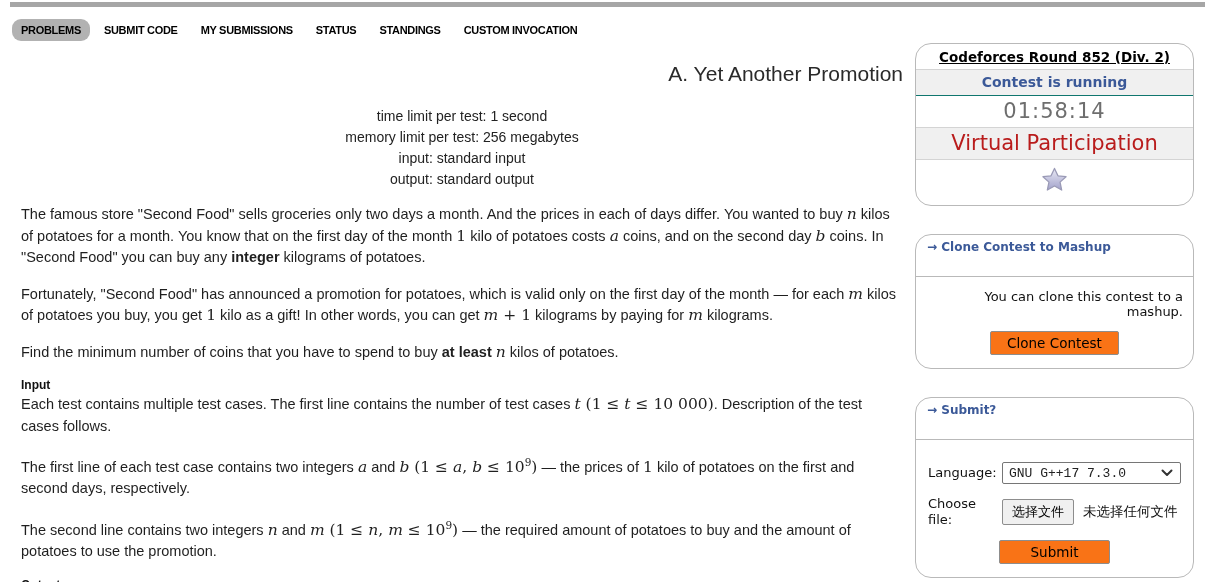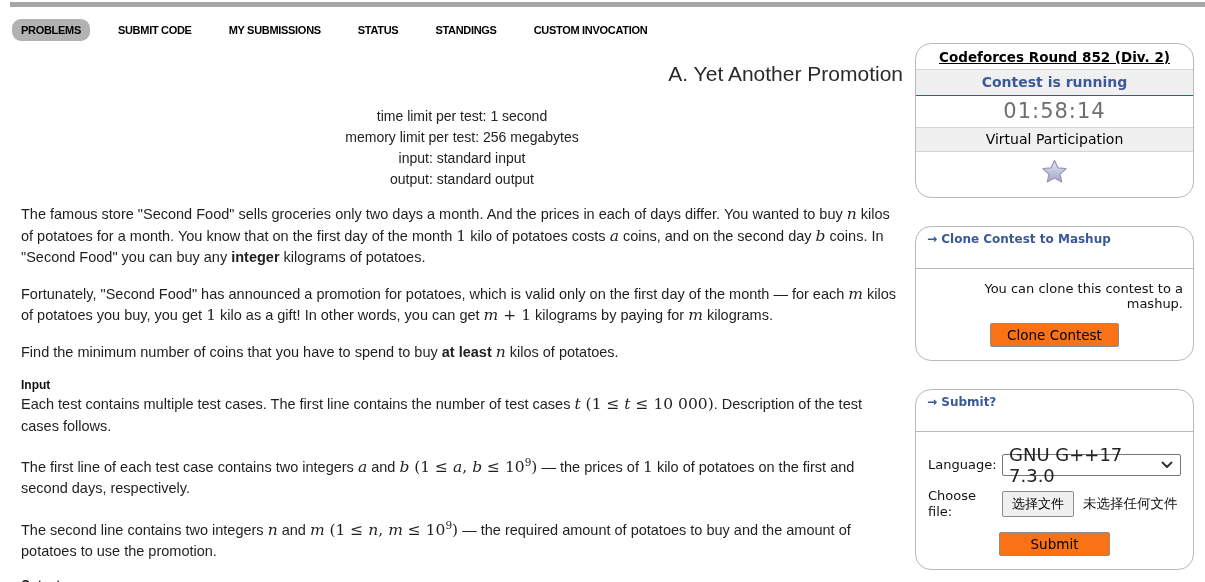--- a/index.html
+++ b/index.html
@@ -4,21 +4,21 @@
 <style>
   * { box-sizing: border-box; }
   html,body { margin:0; padding:0; background:#fff; }
   body { font-family:"Liberation Sans", sans-serif; color:#222; }
   .page { position:relative; width:1205px; height:582px; overflow:hidden; background:#fff; }
 
   
   .topbar { position:absolute; top:2px; left:10px; right:0; height:5px; background:#a6a6a6; }
 
   
-  .tabs { position:absolute; top:19px; left:12px; display:flex; align-items:center; gap:19px; }
+  .tabs { position:absolute; top:19px; left:12px; display:flex; align-items:center; gap:5px; }
   .tab { font-size:11px; font-weight:bold; letter-spacing:-0.3px; color:#000;
          padding:5px 9px; border-radius:9px; white-space:nowrap; cursor:pointer; }
   .tab.active { background:#b2b2b2; }
 
   
   .content { position:absolute; left:21px; top:58px; width:882px; }
   .prob-title { font-size:21px; font-weight:400; text-align:right; margin:4px 0 10px; color:#2a2a2a; }
   .limits { text-align:center; font-size:14px; line-height:21px; margin-bottom:14px; color:#222;margin-top:20px; }
   p.stmt { font-size:14.5px; line-height:21.5px; margin:0 0 15px; color:#1f1f1f; }
   h2.sec { font-size:12px; font-weight:700; margin:4px 0 2px; color:#111; }
@@ -31,37 +31,37 @@
   .sidebar { position:absolute; left:915px; top:43px; width:279px; font-family:"DejaVu Sans", sans-serif; }
   .box { border:1px solid #b9b9b9; border-radius:16px; background:#fff; overflow:hidden; }
   .box + .box { margin-top:28px; }
   .crow { text-align:center; }
   .crow.c-title { padding:5px 4px 4px; font-size:13.5px; font-weight:bold; }
   .crow.c-title a { color:#000; text-decoration:underline; cursor:pointer; }
   .crow.c-status { background:#f0f0f0; border-top:1px solid #d4d4d4; border-bottom:1px solid #0f766e;
                    color:var(--accent); font-weight:bold; font-size:14px; padding:4px 0 5px; }
   .crow.c-timer { font-size:21px; color:#6e6e6e; padding:3px 0 4px; letter-spacing:1px; }
   .crow.c-mode { background:#f0f0f0; border-top:1px solid #d4d4d4; border-bottom:1px solid #d4d4d4;
-                 color:#000000; font-size:14px; padding:3px 0 4px; }
+                 color:#b91c1c; font-size:21px; padding:3px 0 4px; }
   .crow.c-star { padding:7px 0 9px; }
   .crow.c-star svg { cursor:pointer; display:inline-block; }
 
   .box-header { font-size:12px; font-weight:bold; color:var(--accent);
                 padding:5px 11px 22px; border-bottom:1px solid #b9b9b9; }
   .box-body { padding:12px 10px 13px; }
   .clone-text { text-align:right; font-size:13px; margin-bottom:12px; color:#111; }
   .btn { display:block; margin:0 auto; background:#f97316; border:1px solid #8d8d8d; border-radius:2px;
          font-family:"DejaVu Sans",sans-serif; font-size:13.5px; color:#000; padding:3px 16px; cursor:pointer; }
 
   .form-row { display:flex; align-items:center; margin:8px 2px 12px; }
   .form-row.top { margin-top:10px; }
   .flabel { width:74px; font-size:13px; color:#111; flex:none; line-height:16px; }
   .select { flex:1; height:22px; border:1px solid #767676; border-radius:2px; background:#fff;
             display:flex; align-items:center; justify-content:space-between; padding:0 7px 0 6px;
-            font-size:18px; cursor:pointer; }
+            font-size:13px; cursor:pointer;font-family:Liberation Mono, monospace; }
   .select svg { flex:none; }
   .filewrap { display:flex; align-items:center; }
   .filebtn { background:#f0f0f0; border:1px solid #8d8d8d; border-radius:2px; font-size:13px;
              font-family:"DejaVu Sans",sans-serif; padding:3px 9px; cursor:pointer; }
   .filestatus { font-size:13.5px; margin-left:9px; color:#111; }
   .submit-btn { padding:3px 31px; }
 </style>
 </head>
 <body>
 

